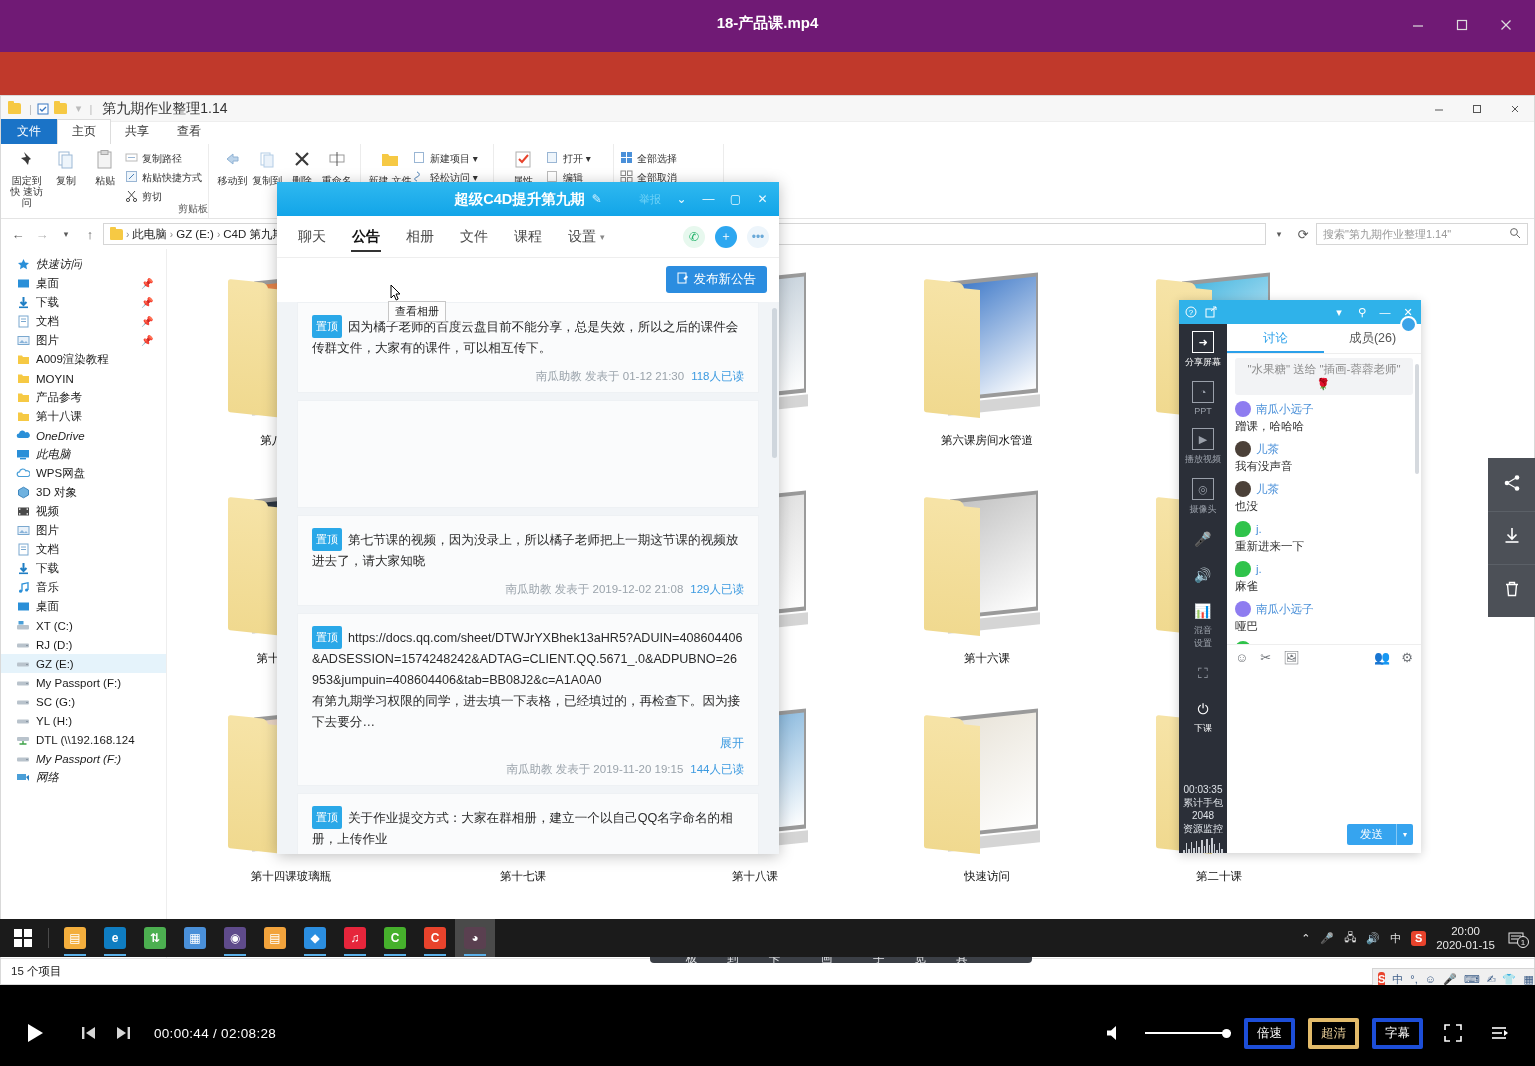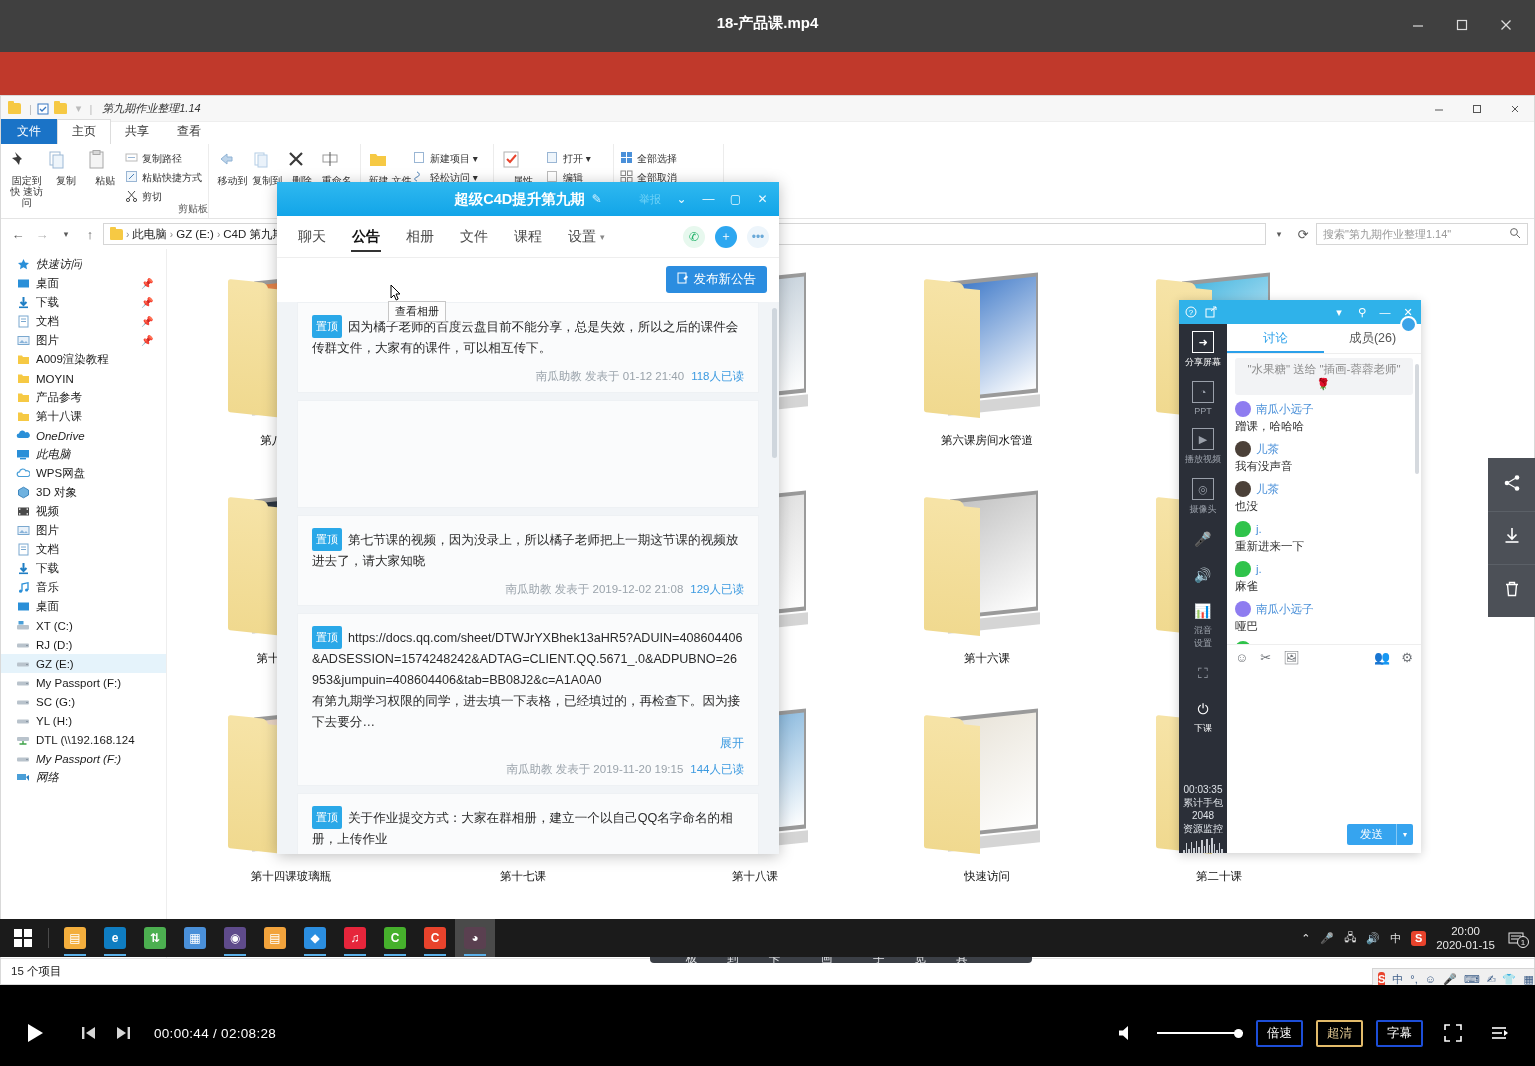--- a/index.html
+++ b/index.html
@@ -7,21 +7,21 @@
     width: 1535px; height: 1066px;
     background: #000;
     font-family: "Liberation Sans", "DejaVu Sans", sans-serif;
     overflow: hidden;
   }
   #root { position: relative; width: 1535px; height: 1066px; background: #000; }
 
   
   .player-titlebar {
     position: absolute; left: 0; top: 0; width: 1535px; height: 52px;
-    background: #404040; color: #fff;
+    background: #701a75; color: #fff;
   }
   .player-title {
     position: absolute; left: 0; top: 14px; width: 1535px;
     text-align: center; font-size: 15px; font-weight: bold; color: #fff;
   }
   .win-btns { position: absolute; right: 10px; top: 10px; display: flex; gap: 6px; }
   .win-btn {
     width: 38px; height: 30px; display: flex; align-items: center; justify-content: center;
     color: #e8e8e8; font-size: 15px; line-height: 1;
   }
@@ -51,41 +51,41 @@
   }
   .folder-mini {
     width: 13px; height: 11px; background: #f6c944; border-radius: 1px 2px 1px 1px;
     position: relative;
   }
   .folder-mini::before {
     content:""; position:absolute; left:0; top:-2px; width:6px; height:3px;
     background:#f6c944; border-radius:1px 1px 0 0;
   }
   .qat-sep { color:#bbb; margin: 0 4px; }
-  .ex-title-text { margin-left: 6px; color: #333; font-size: 11px; font-style: italic; }
+  .ex-title-text { margin-left: 6px; color: #333; font-size: 14px; }
   .ex-win-btns { position: absolute; right: 0; top: 0; display: flex; }
   .ex-win-btn { width: 38px; height: 26px; display:flex; align-items:center; justify-content:center; color:#555; }
 
   .ribbon-tabs {
     position: absolute; left: 0; top: 26px; height: 22px; display: flex; align-items: flex-end;
     font-size: 12px;
   }
   .rtab { padding: 3px 14px 4px; color: #333; }
   .rtab.file { background: #1a73c7; color: #fff; padding: 4px 16px; }
   .rtab.active { background: #fff; border: 1px solid #ddd; border-bottom: 1px solid #fff; position: relative; top: 1px; }
 
   .ribbon {
     position: absolute; left: 0; top: 48px; width: 100%; height: 75px;
     background: #fff; border-bottom: 1px solid #e4e4e4; display: flex;
     font-size: 10px; color: #333;
   }
   .rgroup { display: flex; flex-direction: column; border-right: 1px solid #ececec; padding: 3px 6px 0; position: relative; }
   .rgroup-label { position: absolute; bottom: 2px; left: 0; width: 100%; text-align: right; font-size: 10px; color: #555; }
   .rrow { display: flex; align-items: flex-start; }
-  .rbig { display: flex; flex-direction: column; width: 46px; padding-top: 2px; }
+  .rbig { display: flex; flex-direction: column; align-items: center; width: 46px; padding-top: 2px; }
   .rbig .rlbl { text-align: center; font-size: 10px; line-height: 11px; margin-top: 2px; }
   .rsmalls { display: flex; flex-direction: column; gap: 4px; padding-top: 4px; }
   .rsmall { display: flex; align-items: center; gap: 4px; font-size: 10px; white-space: nowrap; }
   .ico { display: inline-block; }
 
   .addrbar {
     position: absolute; left: 0; top: 123px; width: 100%; height: 30px;
     display: flex; align-items: center; gap: 2px; padding: 0 6px; background: #fff;
   }
   .nav-ico { width: 22px; height: 22px; display:flex; align-items:center; justify-content:center; color:#5a5a5a; font-size:13px; }
@@ -275,21 +275,21 @@
   .playerbar {
     position: absolute; left: 0; bottom: 0; width: 1535px; height: 66px; background: #000;
     display: flex; align-items: center; padding: 0 18px; z-index: 50;
   }
   .pb-btn { width: 34px; height: 34px; display: flex; align-items: center; justify-content: center; color: #fff; }
   .pb-time { color: #fff; font-size: 13.5px; margin-left: 14px; letter-spacing: .3px; }
   .pb-right { margin-left: auto; display: flex; align-items: center; gap: 13px; }
   .vol-slider { width: 86px; height: 14px; display: flex; align-items: center; position: relative; }
   .vol-track { width: 86px; height: 2px; background: #fff; }
   .vol-knob { position: absolute; right: 0; width: 9px; height: 9px; border-radius: 50%; background: #fff; }
-  .pb-chip { border: 2px solid #1d4ed8; color: #fff; font-size: 12.5px; padding: 3px 9px; border-radius: 2px; }
+  .pb-chip { border: 4px solid #1d4ed8; color: #fff; font-size: 12.5px; padding: 3px 9px; border-radius: 2px; }
   .pb-chip.gold { border-color: #e3bb6a; color: #ecd19a; }
 </style>
 </head>
 <body>
 
 <div id="root">
 
   <div class="player-titlebar">
     <div class="player-title">18-产品课.mp4</div>
     <div class="win-btns">
@@ -1042,21 +1042,21 @@
                 <path d="M8 8l3-3-1.5-1.5L6.5 6.5z" fill="#fff"></path>
               </svg>
           </span>
           <span>发布新公告</span>
         </div>
       </div>
 
       <div class="qq-list">
           <div class="ann">
             <div class="ann-body"><span class="tag-top">置顶</span><span>因为橘子老师的百度云盘目前不能分享，总是失效，所以之后的课件会传群文件，大家有的课件，可以相互传下。</span></div>
-            <div class="ann-meta"><span>南瓜助教</span> <span>发表于</span> <span>01-12 21:40</span><span class="readers">118人已读</span></div>
+            <div class="ann-meta"><span>南瓜助教</span> <span>发表于</span> <span>01-12 21:30</span><span class="readers">118人已读</span></div>
           </div>
           <div class="ann blank"></div>
           <div class="ann">
             <div class="ann-body"><span class="tag-top">置顶</span><span>第七节课的视频，因为没录上，所以橘子老师把上一期这节课的视频放进去了，请大家知晓</span></div>
             <div class="ann-meta"><span>南瓜助教</span> <span>发表于</span> <span>2019-12-02 21:08</span><span class="readers">129人已读</span></div>
           </div>
           <div class="ann">
             <div class="ann-body"><span class="tag-top">置顶</span><span class="ann-link">https://docs.qq.com/sheet/DTWJrYXBhek13aHR5?ADUIN=408604406&amp;ADSESSION=1574248242&amp;ADTAG=CLIENT.QQ.5671_.0&amp;ADPUBNO=26953&amp;jumpuin=408604406&amp;tab=BB08J2&amp;c=A1A0A0</span><div>有第九期学习权限的同学，进去填一下表格，已经填过的，再检查下。因为接下去要分…</div></div>
             <div class="ann-expand">展开</div>
             <div class="ann-meta"><span>南瓜助教</span> <span>发表于</span> <span>2019-11-20 19:15</span><span class="readers">144人已读</span></div>

